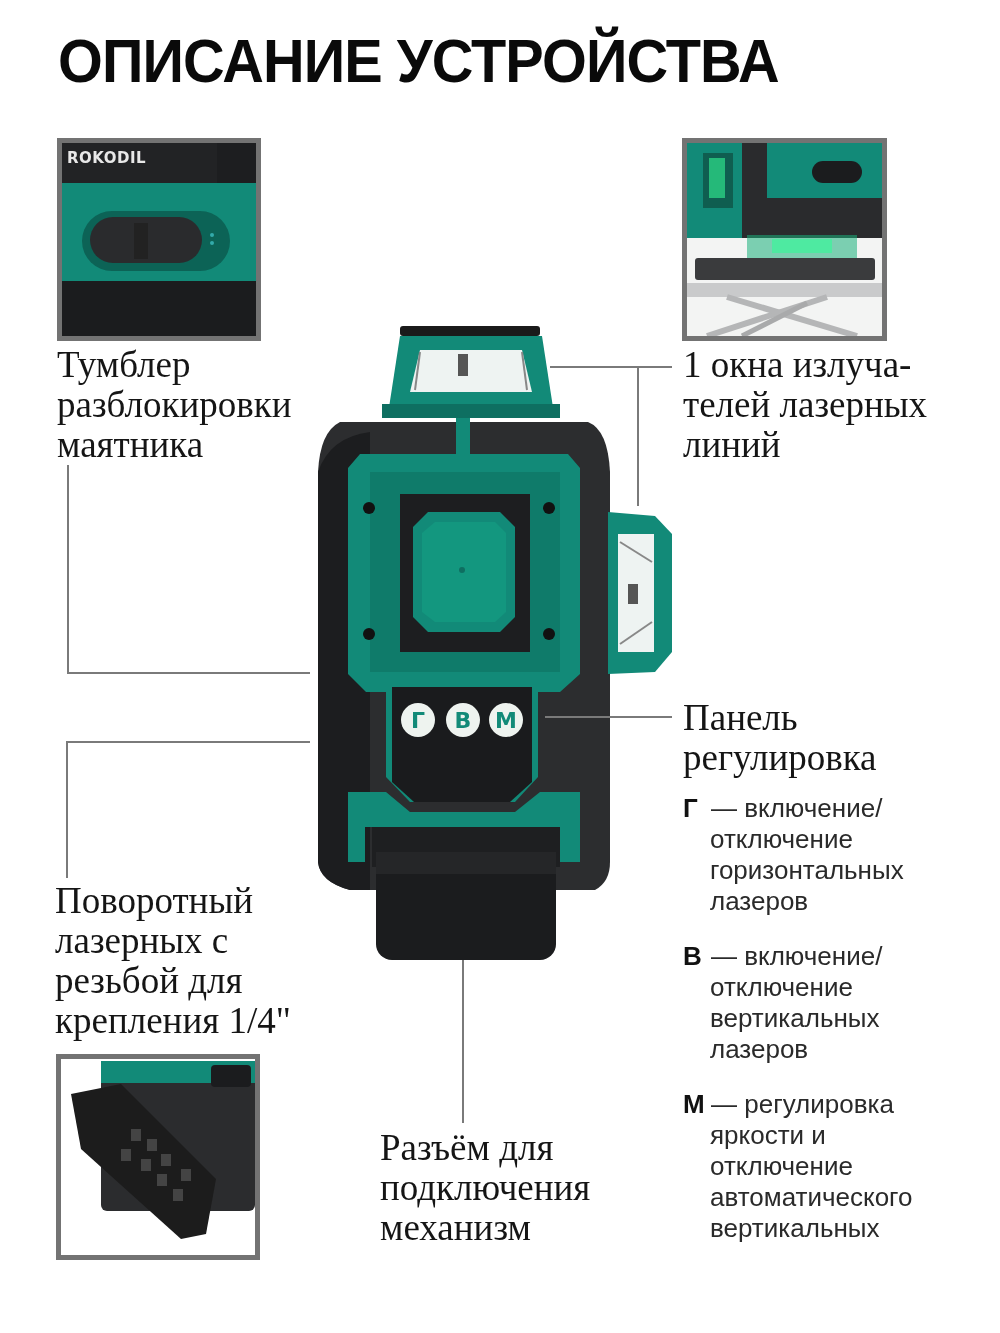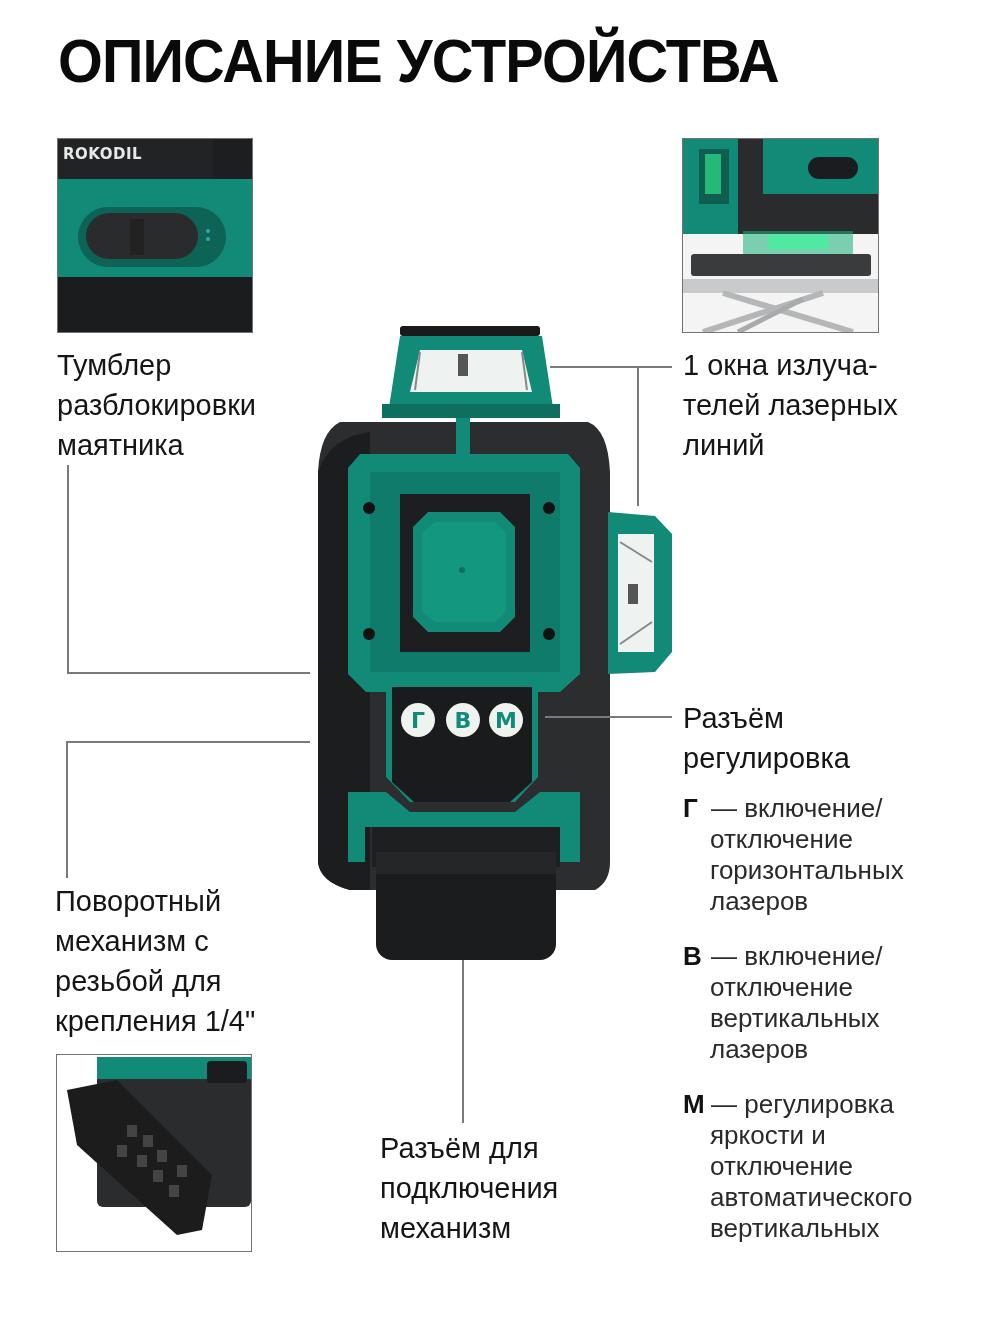--- a/index.html
+++ b/index.html
@@ -1,27 +1,27 @@
 <!DOCTYPE html>
 <html><head>
 <meta charset="utf-8">
 <style>
   html, body { margin: 0; padding: 0; background: #ffffff; }
   body { width: 1000px; height: 1333px; position: relative; overflow: hidden;
          font-family: "Liberation Sans", "DejaVu Sans", sans-serif; color: #111; }
   .abs { position: absolute; }
   .title { left: 58px; top: 30px; font-size: 62px; font-weight: 700; letter-spacing: -1px;
            transform: scaleX(0.93); transform-origin: left top; color: #0a0a0a; line-height: 1; }
-  .label { font-size: 29px; line-height: 40px; color: #151515; }
+  .label { font-size: 37px; line-height: 40px; color: #151515; font-family: Liberation Serif, serif; }
   .label div { white-space: nowrap; }
   .small { font-size: 26px; line-height: 31px; color: #2a2a2a; }
   .small .key { font-weight: 700; color: #111; display: inline-block; width: 28px; }
   .small .indent { padding-left: 27px; }
   .line { position: absolute; background: #7a7a7a; }
-  .photo { position: absolute; border: 1px solid #737373; overflow: hidden; }
+  .photo { position: absolute; border: 5px solid #737373; overflow: hidden; }
 </style>
 </head>
 <body>
 
 <div class="abs title">ОПИСАНИЕ УСТРОЙСТВА</div>
 
 <div class="photo" style="left:57px;top:138px;width:194px;height:193px;background:#1f2022;">
   <svg width="194" height="193" viewBox="0 0 194 193">
     <rect x="0" y="0" width="194" height="193" fill="#1d1e20"></rect>
     <rect x="0" y="0" width="155" height="40" fill="#222325"></rect>
@@ -142,21 +142,21 @@
   <div>маятника</div>
 </div>
 
 <div class="abs label" style="left:683px;top:345px;">
   <div>1 окна излуча-</div>
   <div>телей лазерных</div>
   <div>линий</div>
 </div>
 
 <div class="abs label" style="left:683px;top:698px;">
-  <div>Разъём</div>
+  <div>Панель</div>
   <div>регулировка</div>
 </div>
 
 <div class="abs small" style="left:683px;top:793px;">
   <div><span class="key">Г</span><span>— включение/</span></div>
   <div class="indent">отключение</div>
   <div class="indent">горизонтальных</div>
   <div class="indent">лазеров</div>
 </div>
 
@@ -170,21 +170,21 @@
 <div class="abs small" style="left:683px;top:1089px;">
   <div><span class="key">М</span><span>— регулировка</span></div>
   <div class="indent">яркости и</div>
   <div class="indent">отключение</div>
   <div class="indent">автоматического</div>
   <div class="indent">вертикальных</div>
 </div>
 
 <div class="abs label" style="left:55px;top:881px;">
   <div>Поворотный</div>
-  <div>механизм с</div>
+  <div>лазерных с</div>
   <div>резьбой для</div>
   <div>крепления 1/4"</div>
 </div>
 
 <div class="abs label" style="left:380px;top:1128px;">
   <div>Разъём для</div>
   <div>подключения</div>
   <div>механизм</div>
 </div>
 

